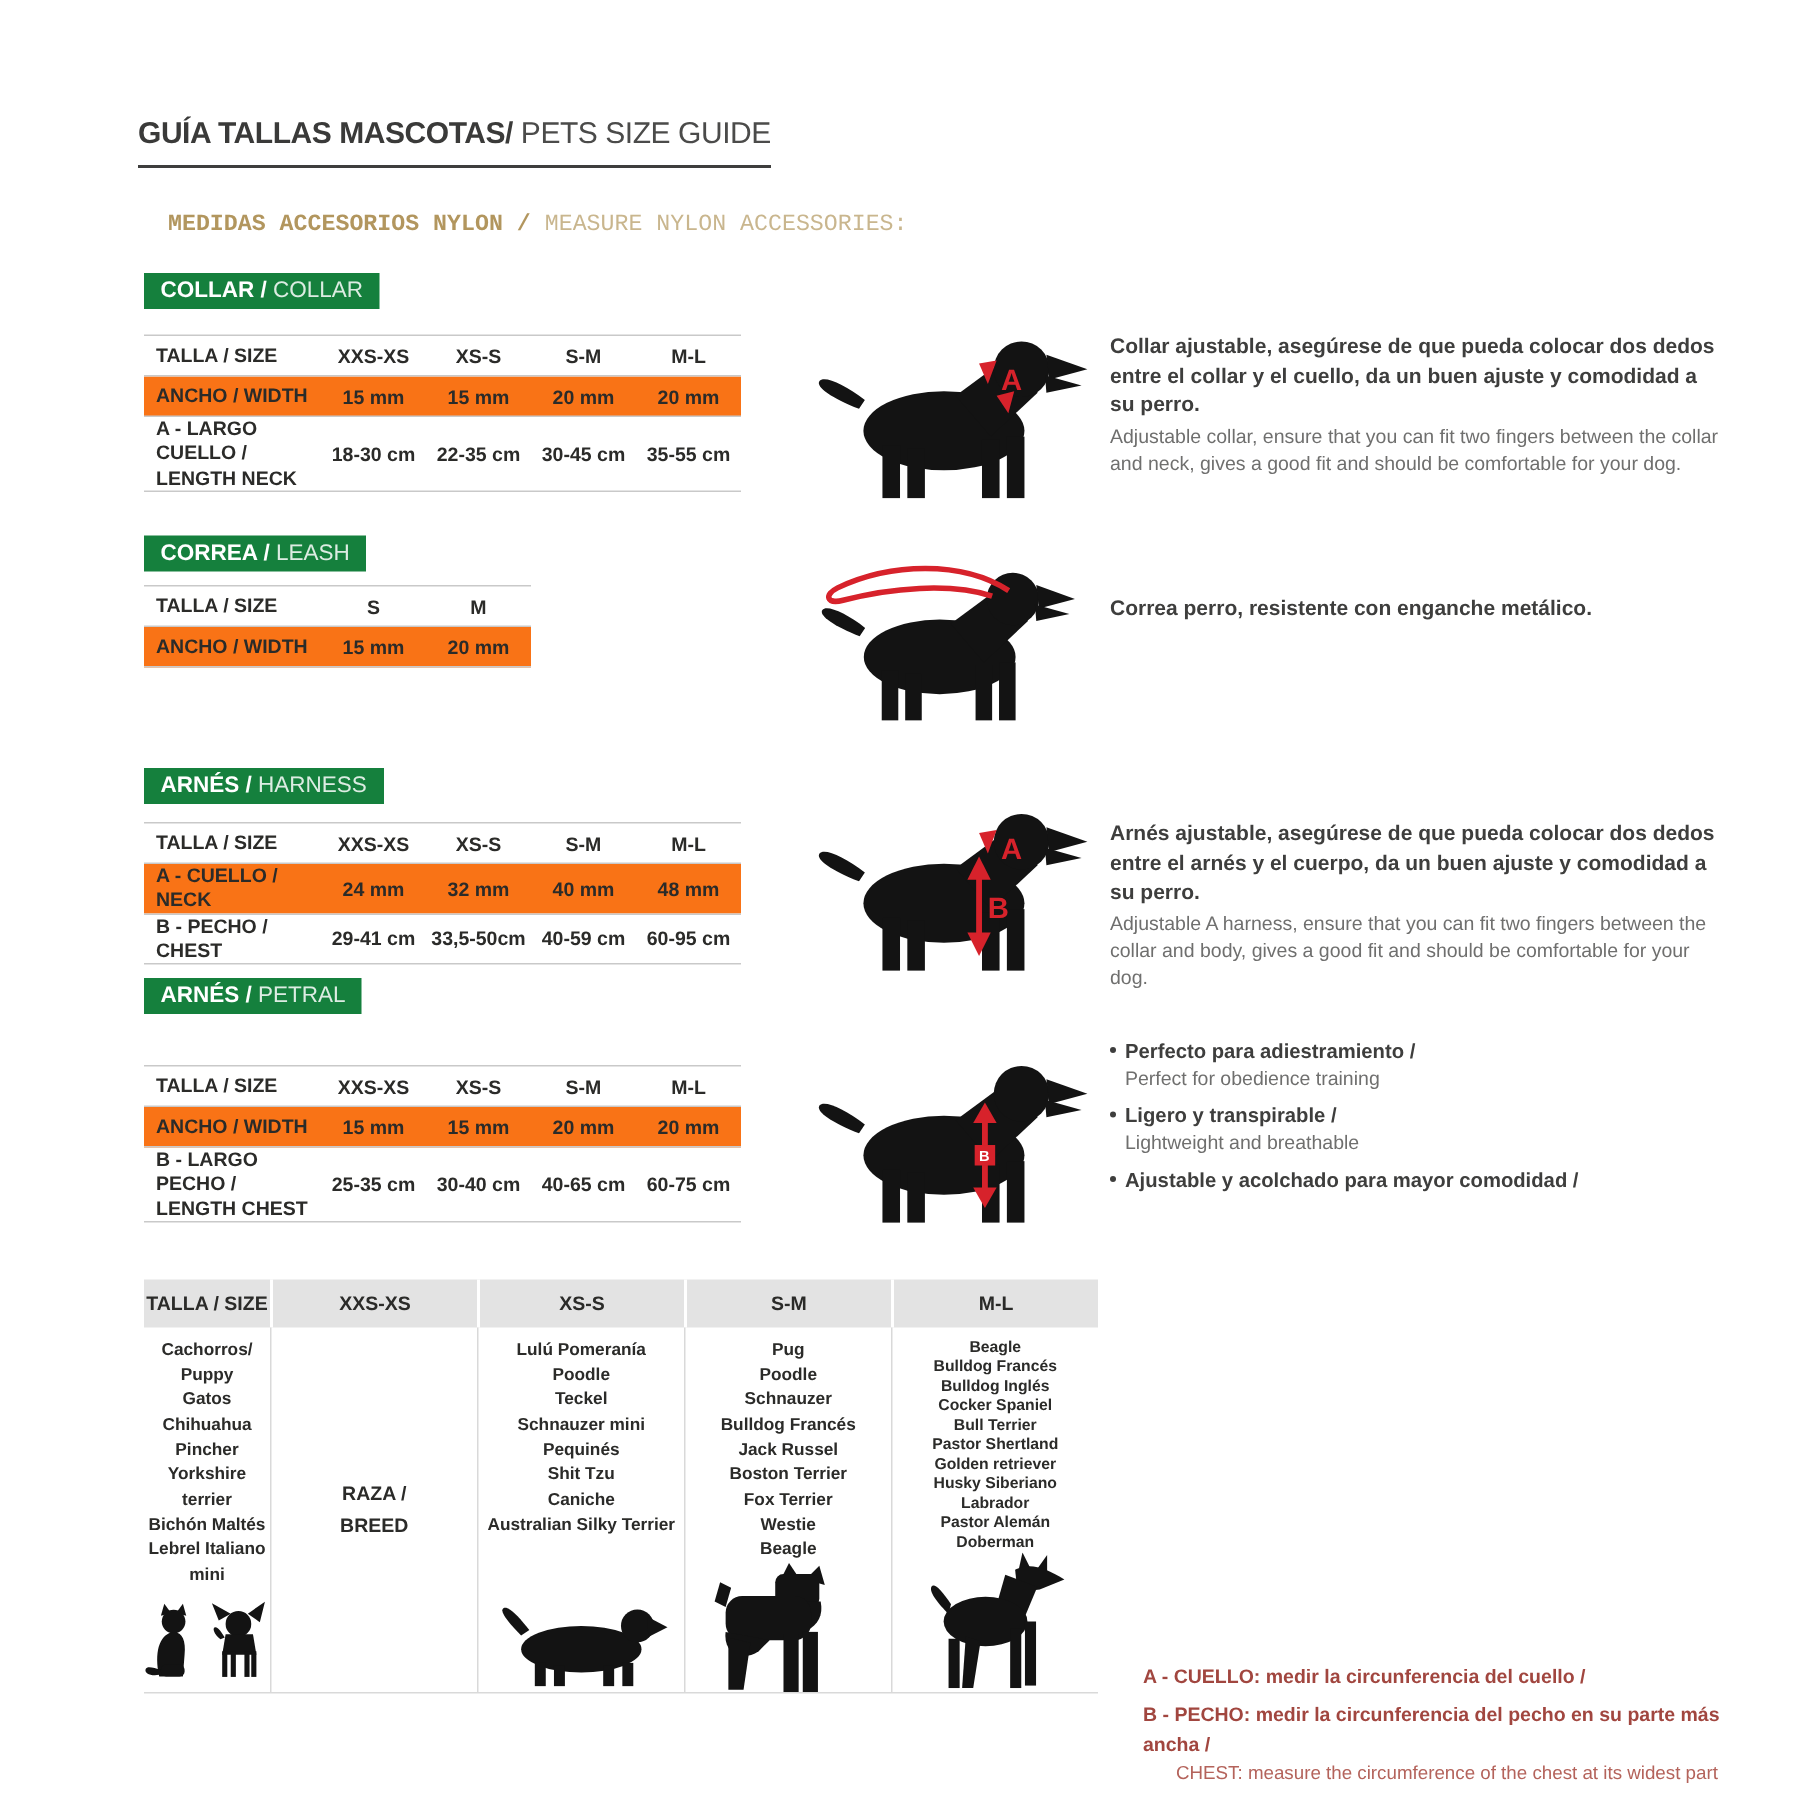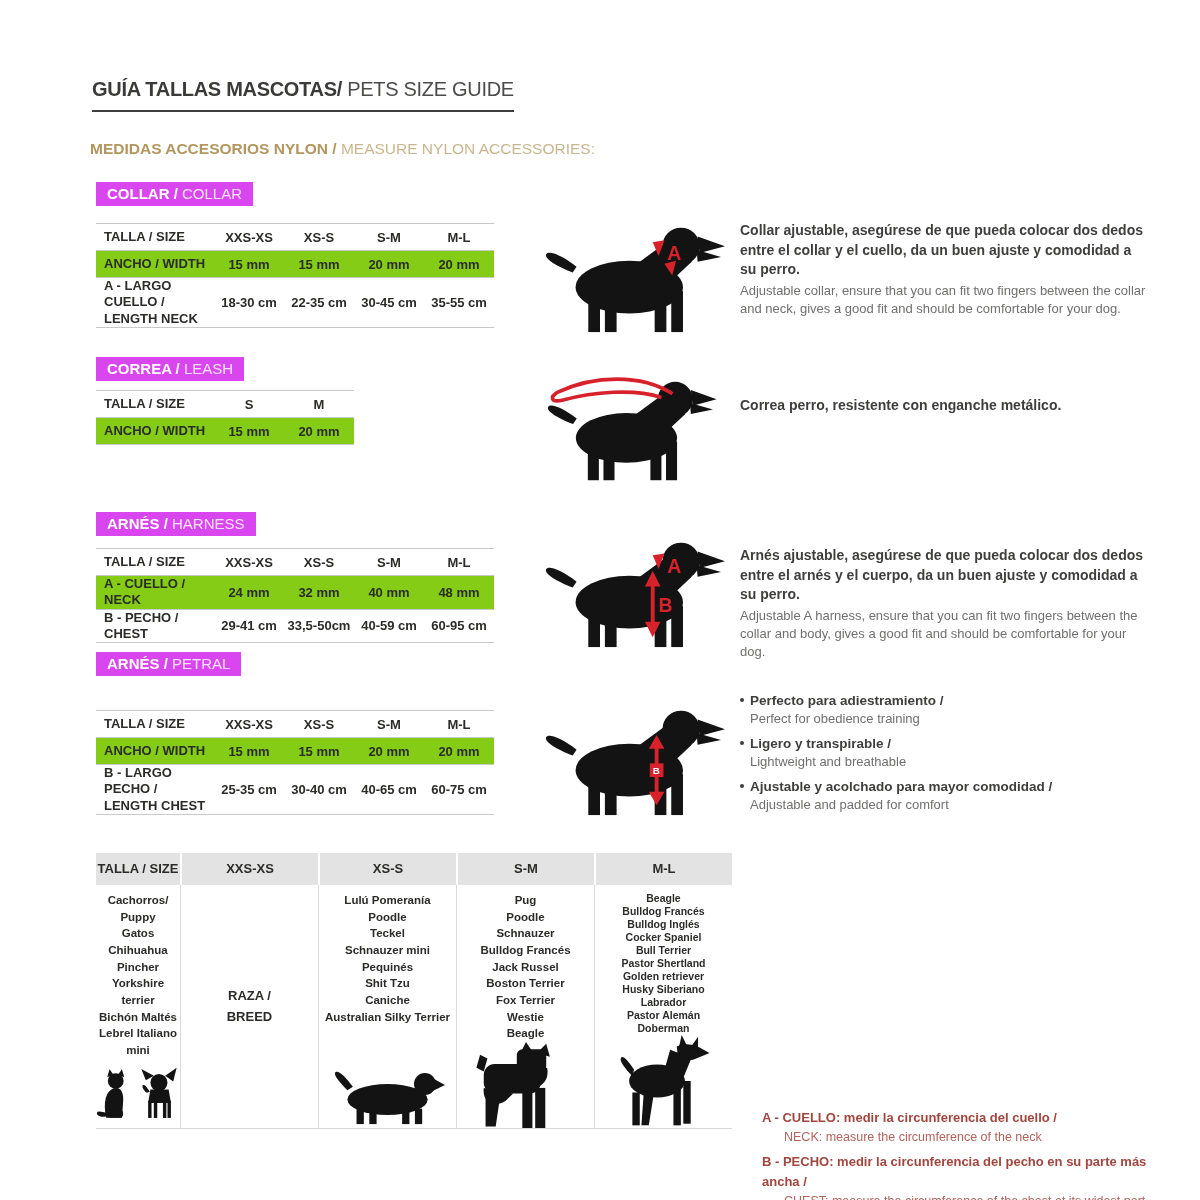--- a/index.html
+++ b/index.html
@@ -4,39 +4,39 @@
 <style>
   html,body{margin:0;padding:0;background:#ffffff;}
   .page{position:relative;width:1200px;height:1200px;background:#fff;overflow:hidden;
         font-family:"Liberation Sans",sans-serif;color:#2b2b29;}
 
   
   .title{position:absolute;left:92px;top:78px;margin:0;font-size:20px;letter-spacing:-.3px;
          padding-bottom:9px;border-bottom:2px solid #3e3e3d;min-width:388px;white-space:nowrap;}
   .title .t-es{font-weight:700;color:#3a3a39;}
   .title .t-en{font-weight:400;color:#4b4b4a;}
-  .subtitle{position:absolute;left:90px;top:140px;margin:0;font-size:15.5px;white-space:nowrap;}
+  .subtitle{position:absolute;left:112px;top:140px;margin:0;font-size:15.5px;white-space:nowrap;font-family:Liberation Mono, monospace;}
   .subtitle .s-es{font-weight:700;color:#b2965e;}
   .subtitle .s-en{font-weight:400;color:#c9b68e;}
 
   
-  .badge{position:absolute;display:inline-block;background:#d946ef;color:#fff;
+  .badge{position:absolute;display:inline-block;background:#15803d;color:#fff;
          font-size:15px;padding:3px 11px 4px;white-space:nowrap;}
   .badge .b-es{font-weight:700;}
   .badge .b-en{font-weight:400;opacity:.85;}
 
   
   table.spec{position:absolute;border-collapse:collapse;table-layout:fixed;background:#fff;}
   .spec tr{height:27px;}
   .spec tr.tall{height:46px;}
   .spec th,.spec td{border-top:1px solid #c9c9c9;border-bottom:1px solid #c9c9c9;
                     font-weight:700;font-size:13px;color:#2b2b29;padding:0;}
   .spec th{text-align:left;padding-left:8px;line-height:1.25;}
   .spec td{text-align:center;}
-  .spec tr.shade th,.spec tr.shade td{background:#84cc16;}
+  .spec tr.shade th,.spec tr.shade td{background:#f97316;}
 
   
   .dogbox{position:absolute;}
   .dogbox svg{display:block;width:100%;height:100%;}
   .ink{fill:#131313;}
   .red{fill:#d7222b;}
   .redline{stroke:#d7222b;stroke-width:4;fill:none;}
   .redtext{fill:#d7222b;font-weight:700;font-size:20px;font-family:"Liberation Sans",sans-serif;}
 
   
@@ -345,21 +345,20 @@
     <div class="bullet">
       <span class="es">Perfecto para adiestramiento /</span>
       <span class="en">Perfect for obedience training</span>
     </div>
     <div class="bullet">
       <span class="es">Ligero y transpirable /</span>
       <span class="en">Lightweight and breathable</span>
     </div>
     <div class="bullet">
       <span class="es">Ajustable y acolchado para mayor comodidad /</span>
-      <span class="en">Adjustable and padded for comfort</span>
     </div>
   </div>
 
   <div class="breeds">
     <div class="b-head">
       <div class="hcell">TALLA /  SIZE</div>
       <div class="hcell">XXS-XS</div>
       <div class="hcell">XS-S</div>
       <div class="hcell">S-M</div>
       <div class="hcell">M-L</div>
@@ -494,21 +493,20 @@
             </g>
           </svg>
         </div>
       </div>
     </div>
   </div>
 
   <div class="notes">
     <div class="note">
       <span class="es">A - CUELLO: medir la circunferencia del cuello /</span>
-      <span class="en">NECK: measure the circumference of the neck</span>
     </div>
     <div class="note">
       <span class="es">B - PECHO: medir la circunferencia del pecho en su parte más ancha /</span>
       <span class="en">CHEST: measure the circumference of the chest at its widest part</span>
     </div>
   </div>
 
 </div>
 
 </body></html>

